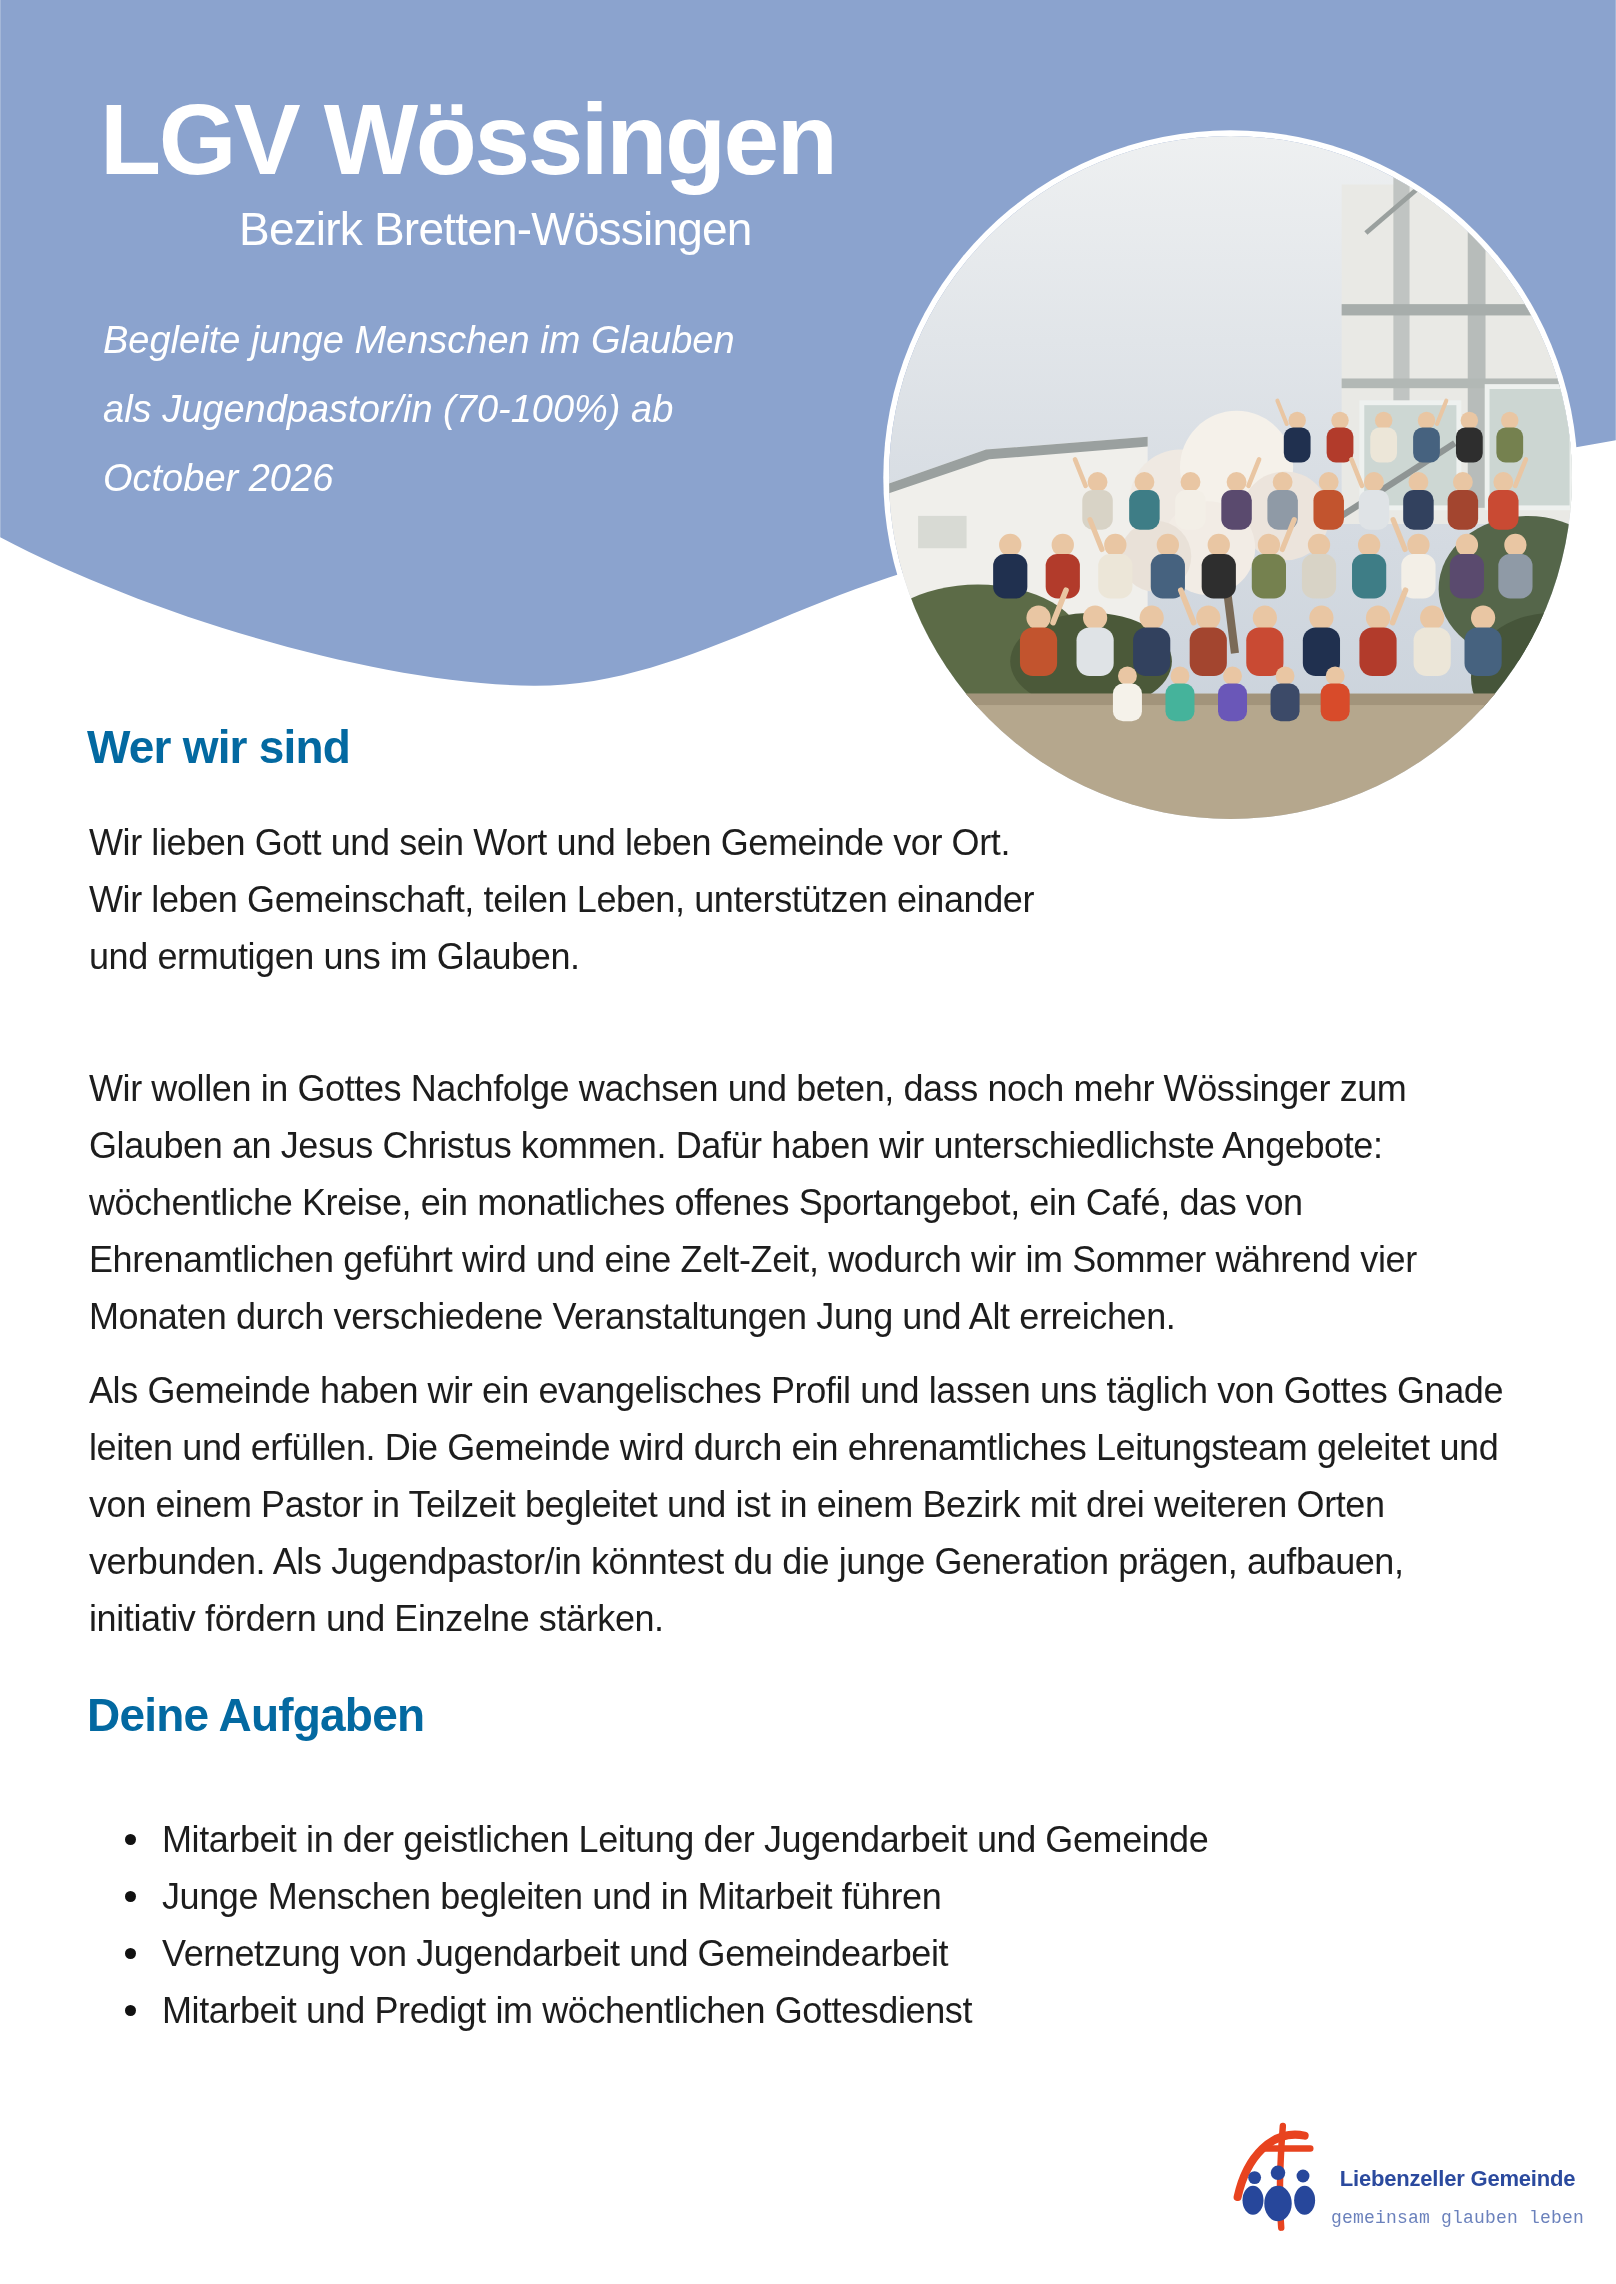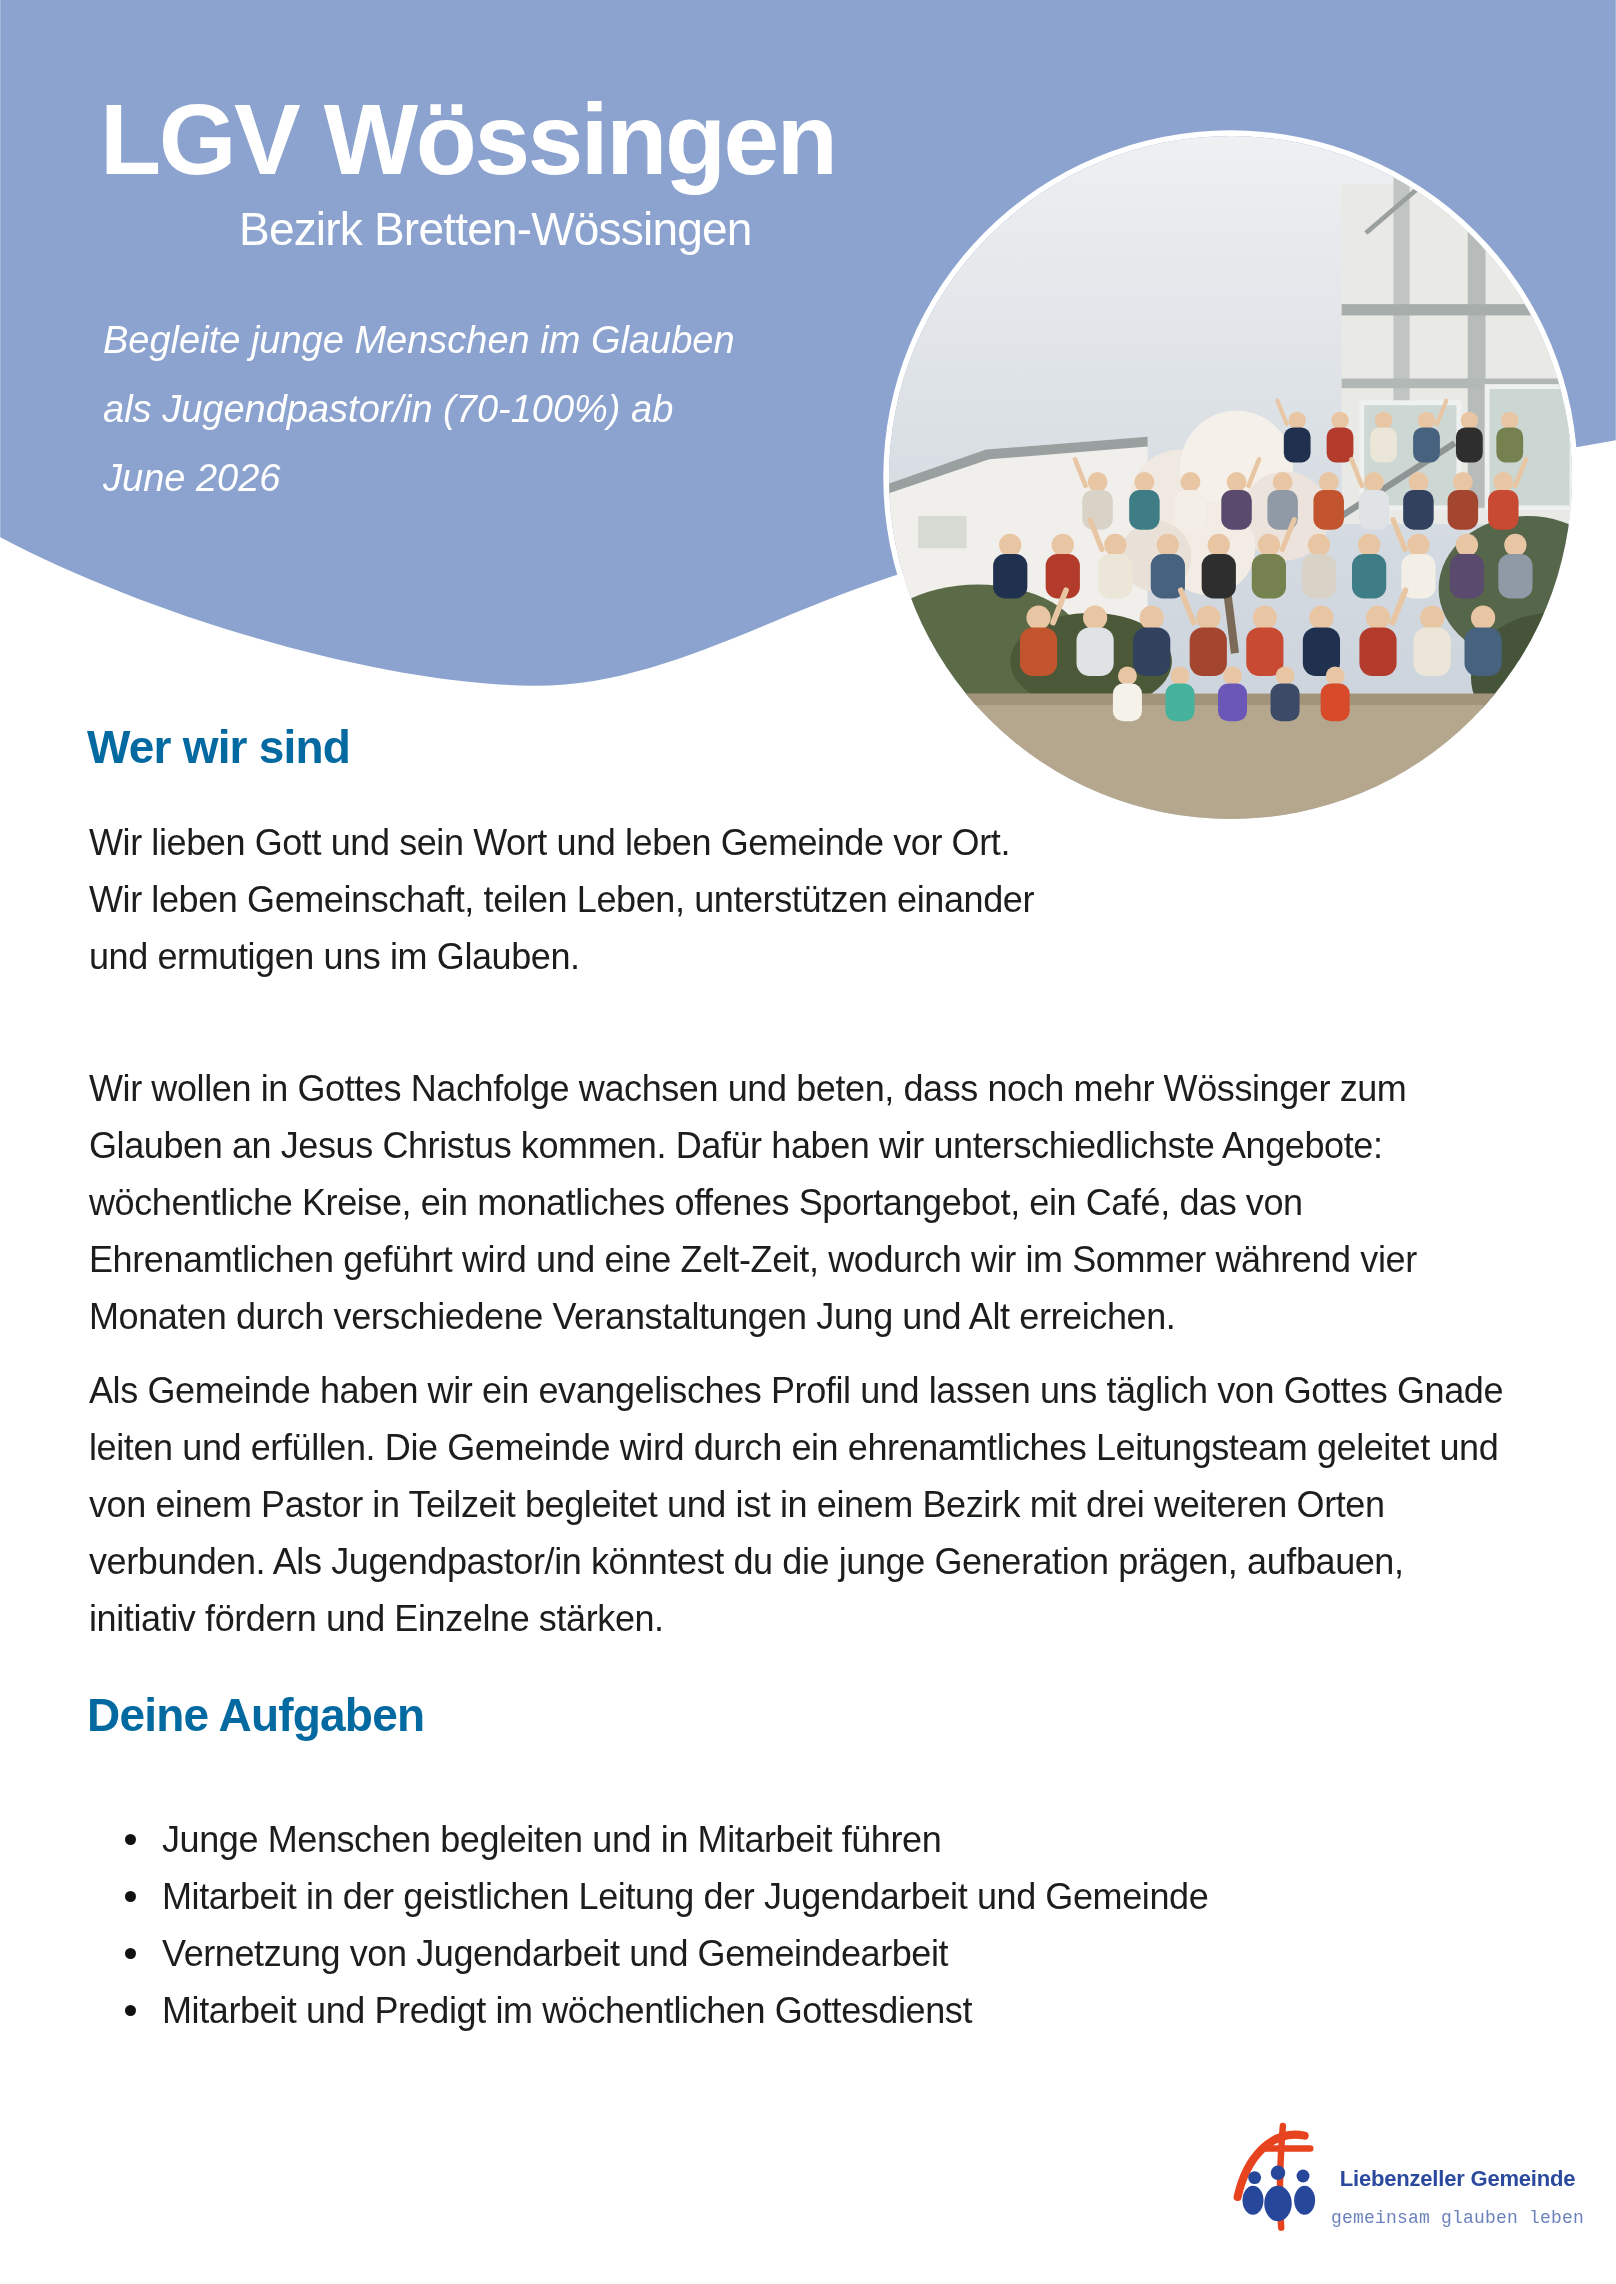--- a/index.html
+++ b/index.html
@@ -72,21 +72,21 @@
 <body>
 
 <svg id="band-svg" viewBox="0 0 2000 900" xmlns="http://www.w3.org/2000/svg" aria-hidden="true">
   <path d="M0,0 H2000 V545 C1700,600 1330,640 1100,715 C940,768 810,850 660,849 C470,847 190,765 0,665 Z" fill="#8BA3CE"></path>
 </svg>
 
 <div class="abs page-title">LGV Wössingen</div>
 <div class="abs page-subtitle">Bezirk Bretten-Wössingen</div>
 <div class="abs page-tagline">Begleite junge Menschen im Glauben
 als Jugendpastor/in (70-100%) ab
-June 2026</div>
+October 2026</div>
 
 <div class="abs photo-circle">
   <svg width="683" height="683" viewBox="0 0 845 845" xmlns="http://www.w3.org/2000/svg" aria-hidden="true">
     <defs>
       <linearGradient id="sky" x1="0" y1="0" x2="0" y2="1">
         <stop offset="0" stop-color="#eef0f1"></stop>
         <stop offset="0.6" stop-color="#d4dae1"></stop>
         <stop offset="1" stop-color="#c6cfd9"></stop>
       </linearGradient>
       <g id="person">
@@ -202,22 +202,22 @@
 Ehrenamtlichen geführt wird und eine Zelt-Zeit, wodurch wir im Sommer während vier
 Monaten durch verschiedene Veranstaltungen Jung und Alt erreichen.</div>
 <div class="abs body-par" id="par-3">Als Gemeinde haben wir ein evangelisches Profil und lassen uns täglich von Gottes Gnade
 leiten und erfüllen. Die Gemeinde wird durch ein ehrenamtliches Leitungsteam geleitet und
 von einem Pastor in Teilzeit begleitet und ist in einem Bezirk mit drei weiteren Orten
 verbunden. Als Jugendpastor/in könntest du die junge Generation prägen, aufbauen,
 initiativ fördern und Einzelne stärken.</div>
 
 <div class="abs section-heading" id="heading-tasks">Deine Aufgaben</div>
 <ul class="abs task-list">
+  <li>Mitarbeit in der geistlichen Leitung der Jugendarbeit und Gemeinde</li>
   <li>Junge Menschen begleiten und in Mitarbeit führen</li>
-  <li>Mitarbeit in der geistlichen Leitung der Jugendarbeit und Gemeinde</li>
   <li>Vernetzung von Jugendarbeit und Gemeindearbeit</li>
   <li>Mitarbeit und Predigt im wöchentlichen Gottesdienst</li>
 </ul>
 
 <div class="abs logo">
   <svg class="logo-mark" viewBox="0 0 114 148" xmlns="http://www.w3.org/2000/svg" aria-hidden="true">
 
     <g stroke="#e8431f" fill="none" stroke-linecap="round">
       <path d="M63,12 C60,50 58,100 61,138" stroke-width="8"></path>
       <path d="M40,40 H97" stroke-width="8"></path>

